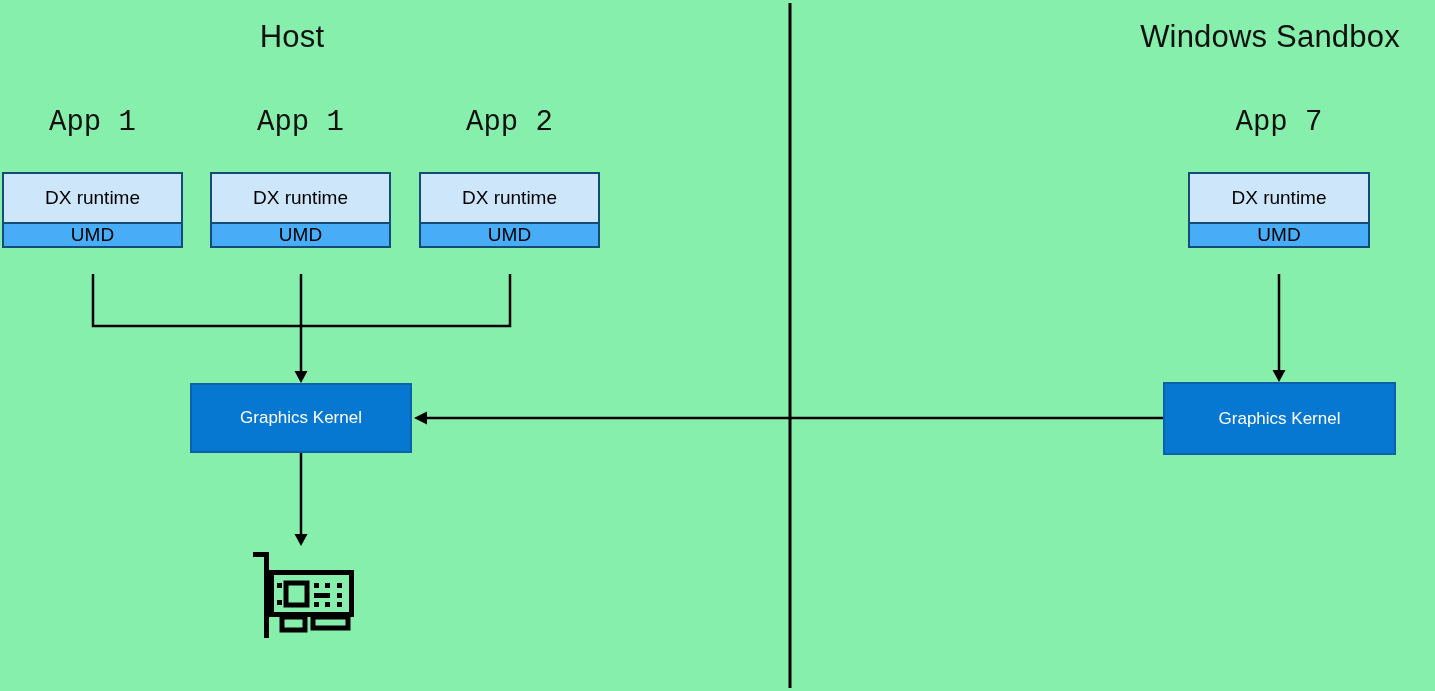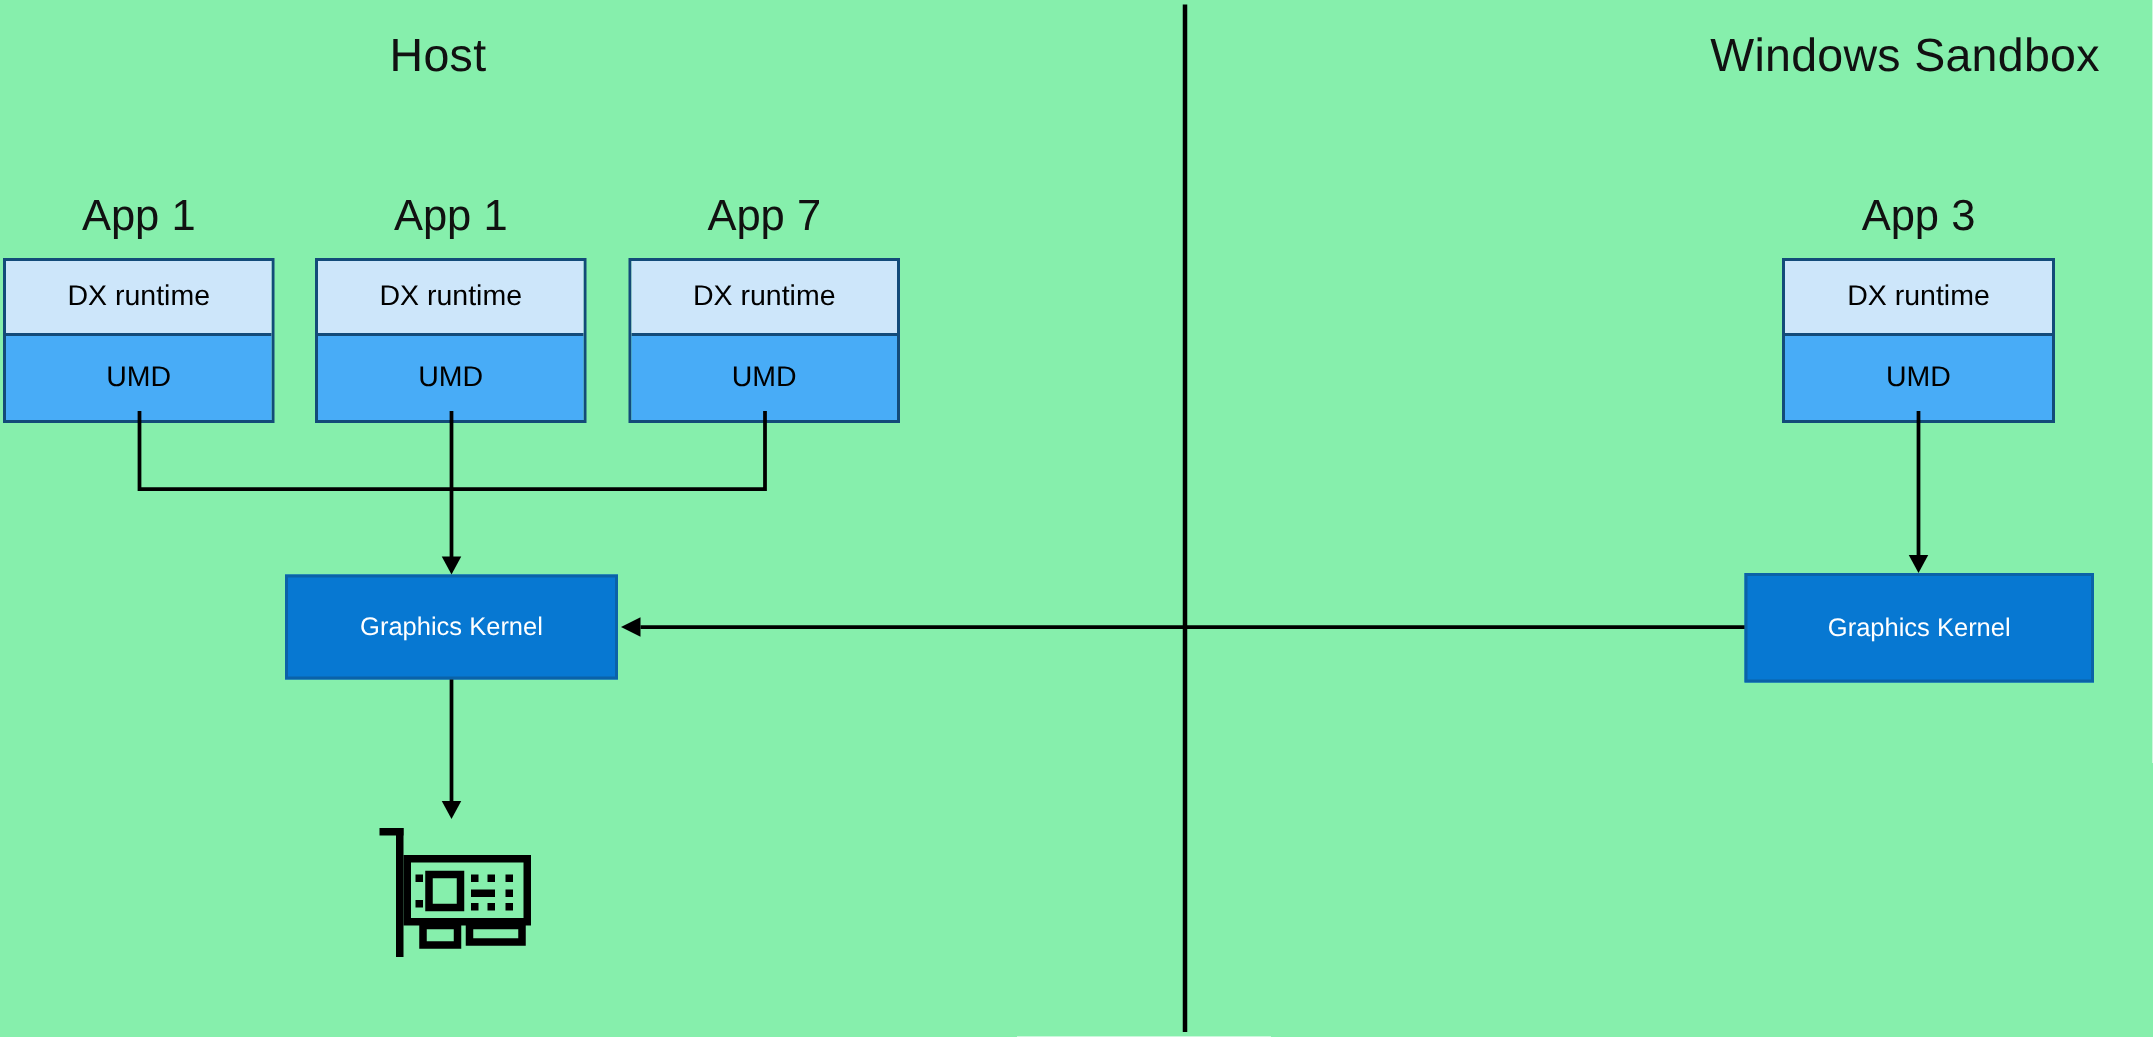--- a/index.html
+++ b/index.html
@@ -24,33 +24,34 @@
     text-align: center;
     font-size: 31px;
     color: #111;
     letter-spacing: 0.2px;
   }
   #host-title { left: 142px; width: 300px; }
   #sandbox-title { left: 1070px; width: 400px; }
 
   .app-label {
     position: absolute;
-    top: 123px;
+    top: 102px;
     width: 181px;
     height: 42px;
     line-height: 42px;
     text-align: center;
     font-size: 29px;
     color: #111;
+    font-family: Liberation Mono, monospace;
   }
   .app-stack {
     position: absolute;
     top: 172px;
     width: 181px;
-    height: 110px;
+    height: 76px;
     box-sizing: border-box;
     border: 2px solid var(--app-box-border, #134b79);
     display: flex;
     flex-direction: column;
   }
   .dx-layer {
     height: 50px;
     box-sizing: border-box;
     border-bottom: 2px solid var(--app-box-border, #134b79);
     background: var(--dx-runtime-fill, #cde6fa);
@@ -113,22 +114,22 @@
 </head>
 <body>
 
 <div id="canvas">
 
   <div id="host-title" class="section-title">Host</div>
   <div id="sandbox-title" class="section-title">Windows Sandbox</div>
 
   <div class="app-label label-app1">App 1</div>
   <div class="app-label label-app2">App 1</div>
-  <div class="app-label label-app3">App 7</div>
-  <div class="app-label label-app4">App 3</div>
+  <div class="app-label label-app3">App 2</div>
+  <div class="app-label label-app4">App 7</div>
 
   <div class="app-stack stack-app1">
     <div class="dx-layer">DX runtime</div>
     <div class="umd-layer">UMD</div>
   </div>
   <div class="app-stack stack-app2">
     <div class="dx-layer">DX runtime</div>
     <div class="umd-layer">UMD</div>
   </div>
   <div class="app-stack stack-app3">

